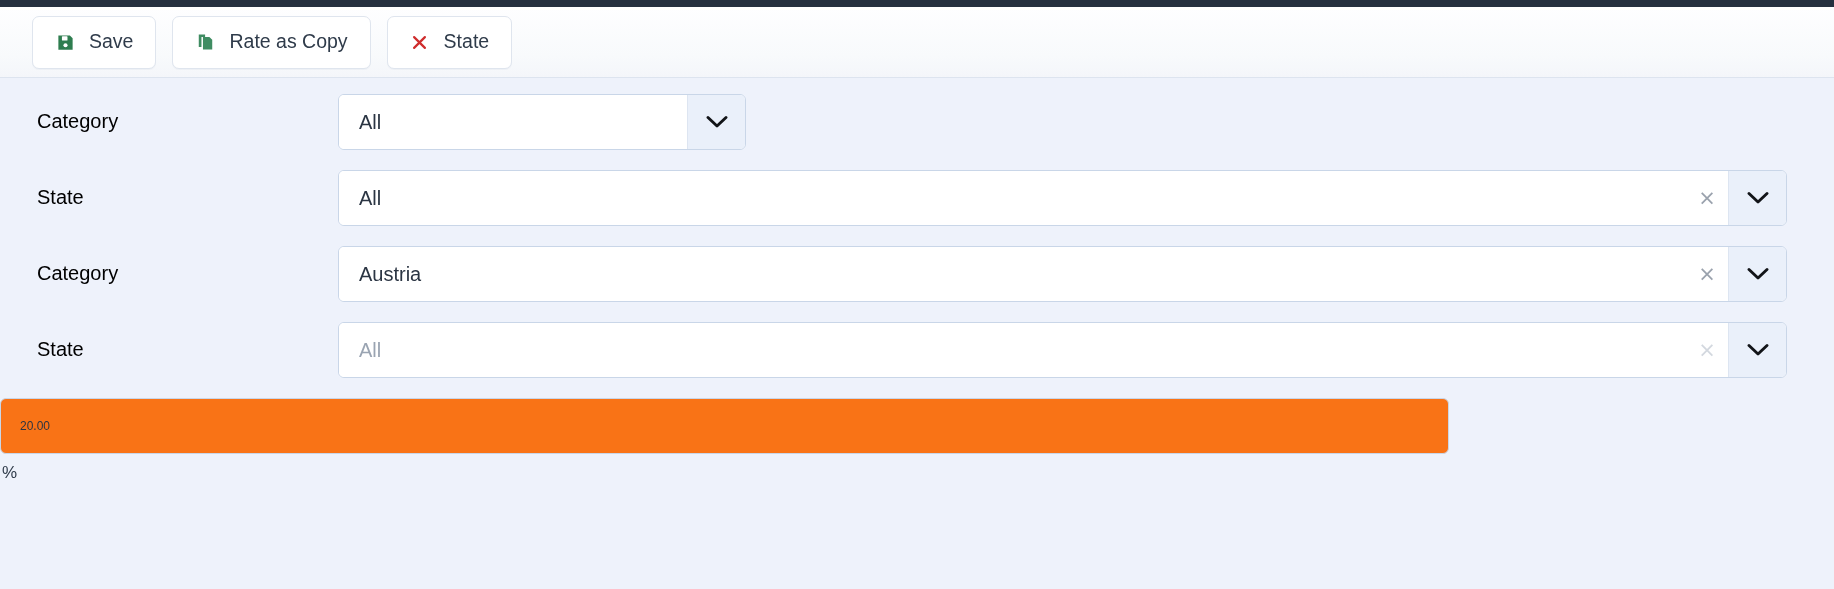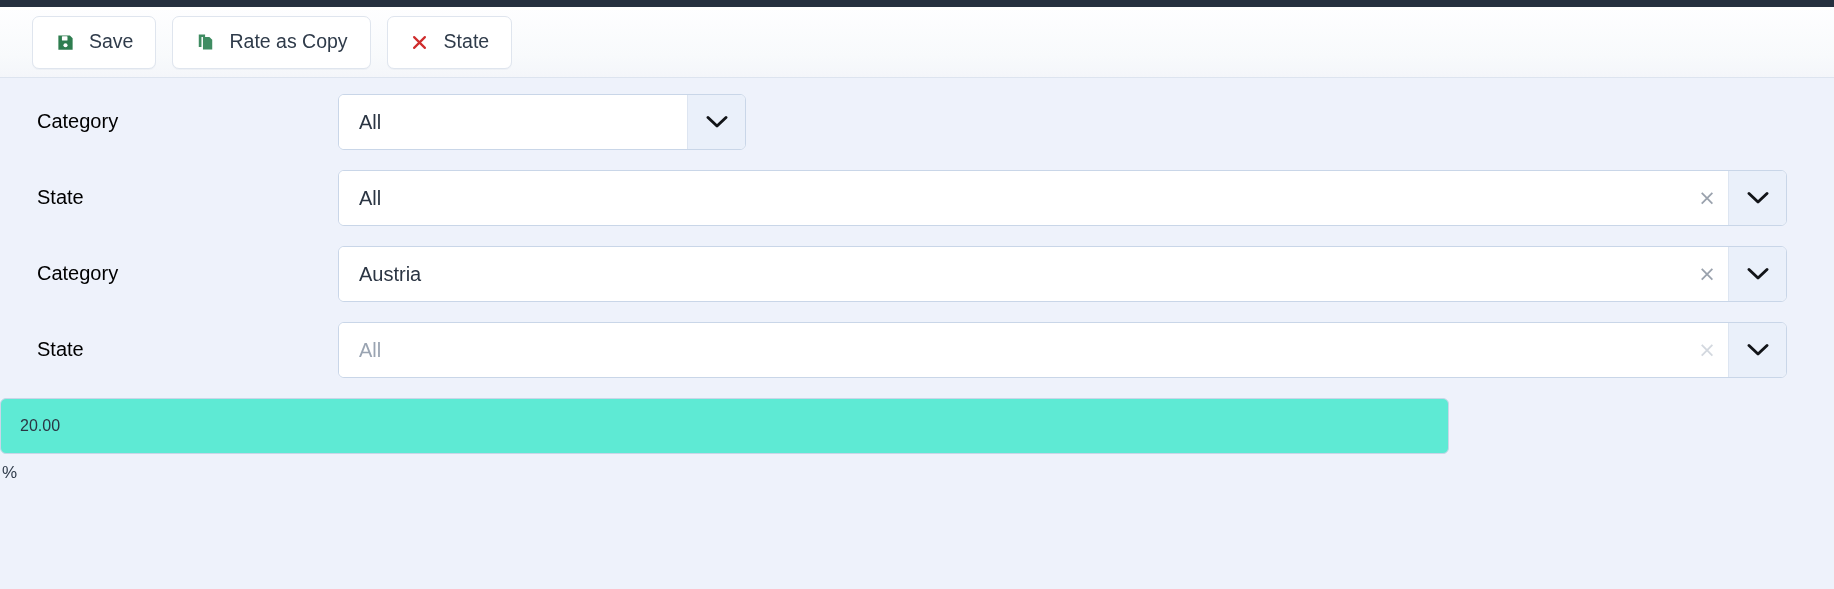--- a/index.html
+++ b/index.html
@@ -132,27 +132,27 @@
   .sel .caret svg { display: block; }
 
   
   .sel.narrow { width: 408px; }
   
   .sel.wide { width: 1449px; }
   
   .txt {
     width: 1449px;
     height: 56px;
-    background: #5eead4;
+    background: #f97316;
     border: 1px solid #c9d6e8;
     border-radius: 6px;
     display: flex;
     align-items: center;
     padding-left: 19px;
-    font-size: 16px;
+    font-size: 12px;
     color: #2b3543;
     text-align: center;
   }
   .suffix {
     font-size: 17px;
     color: #2f3b4a;
     padding-top: 9px;
     padding-left: 2px;
   }
 </style>

